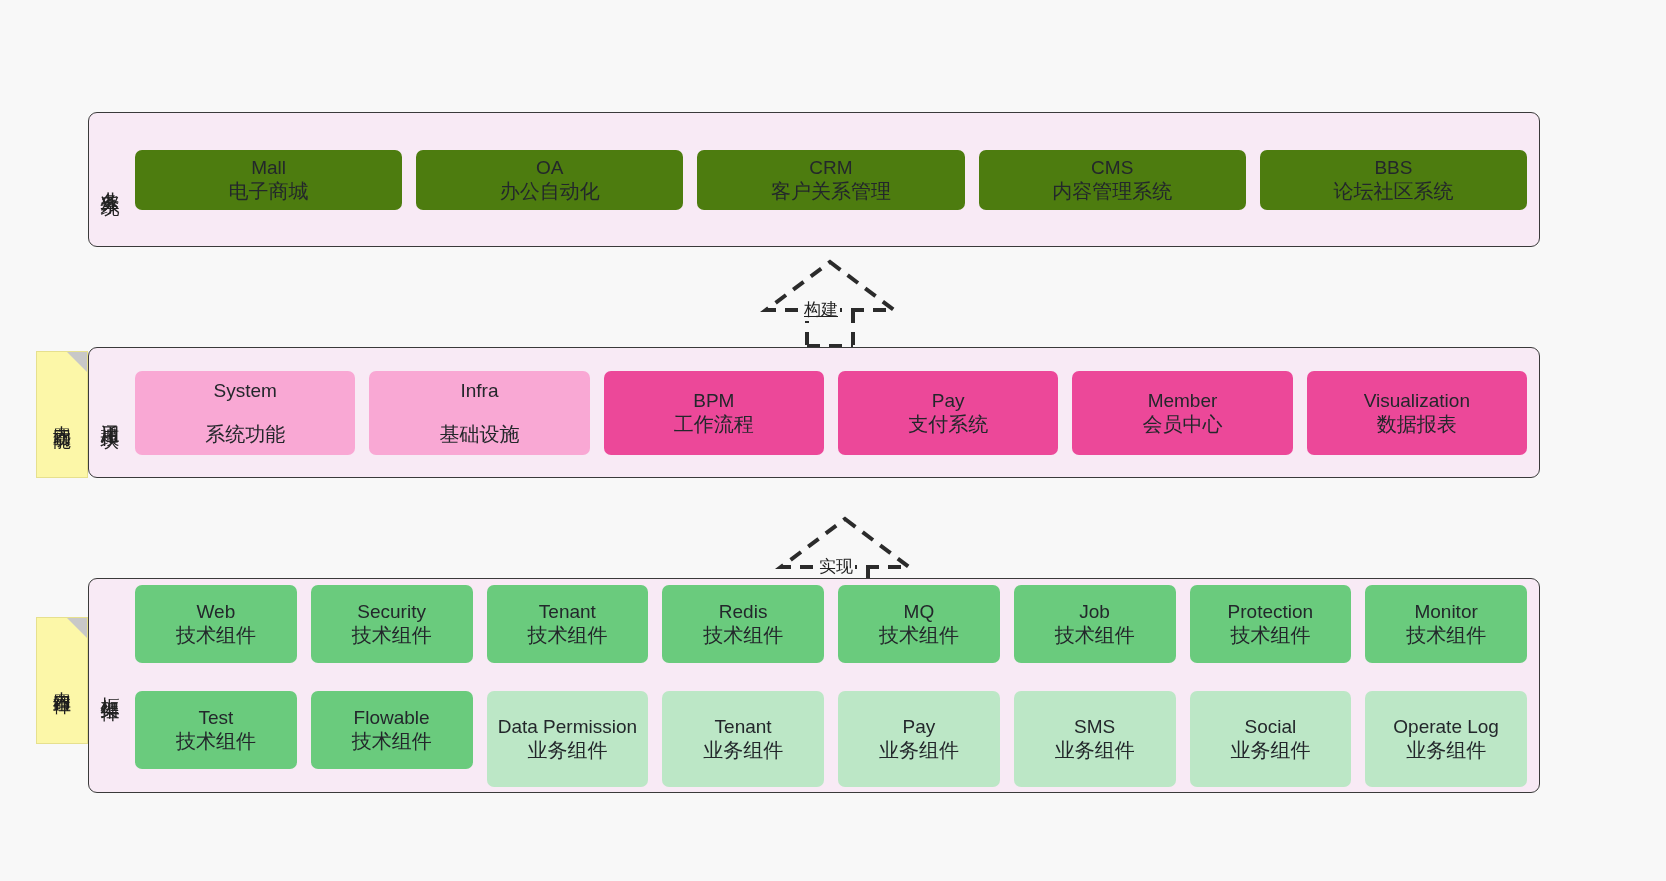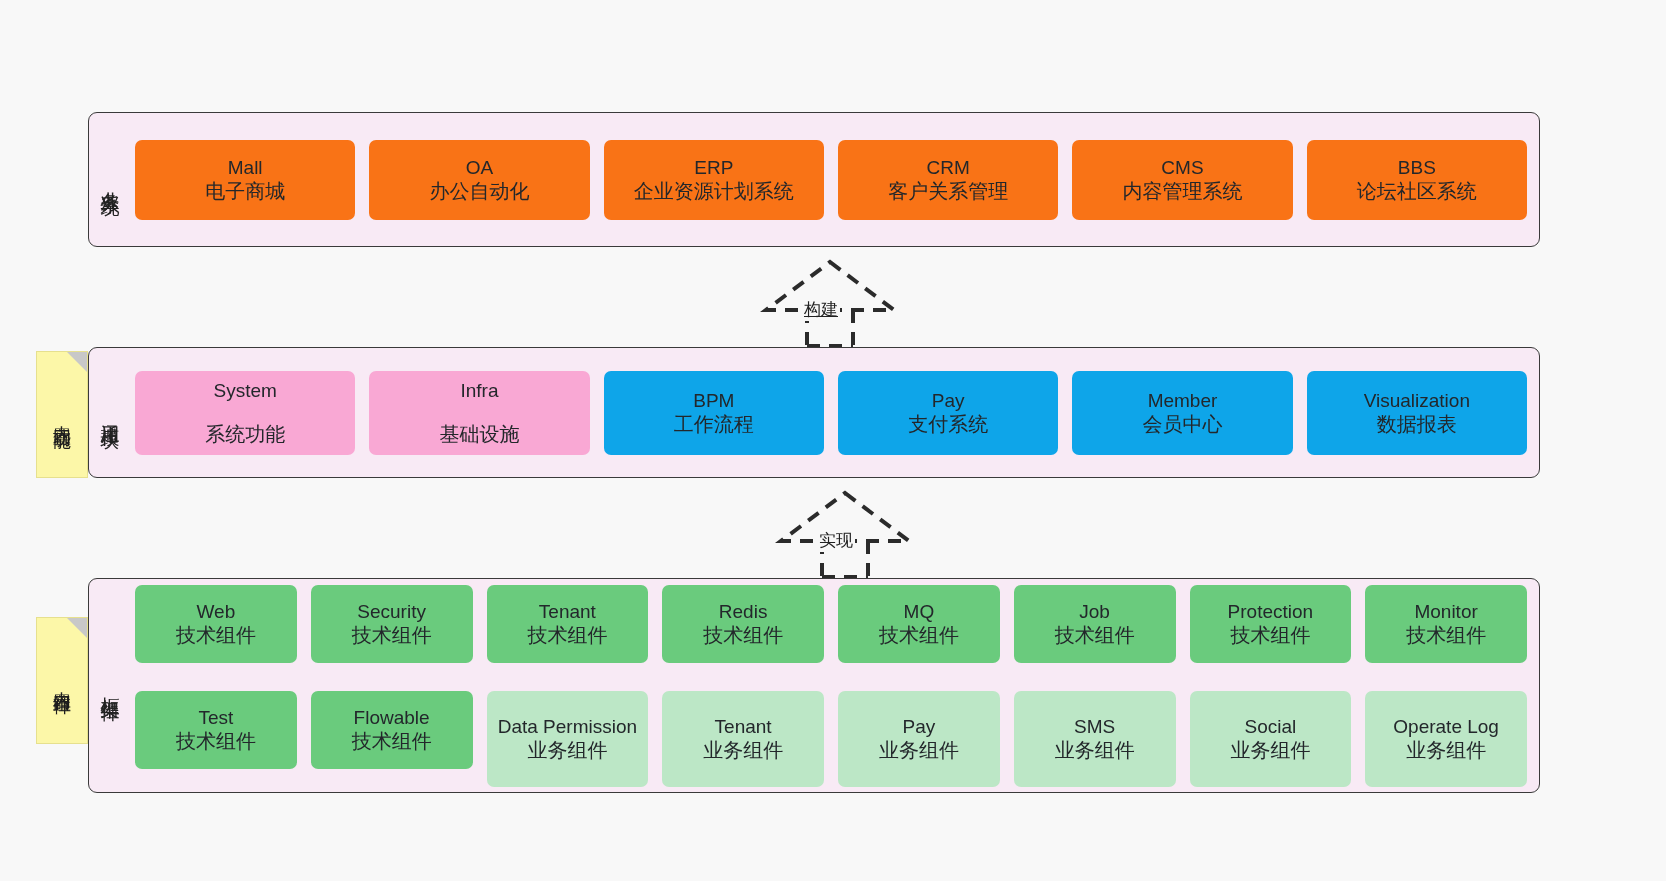--- a/index.html
+++ b/index.html
@@ -67,23 +67,23 @@
     flex-direction: column;
     align-items: center;
     justify-content: center;
     text-align: center;
     color: #23272b;
     line-height: 1.22;
     padding: 6px 4px;
   }
   .node .t1 { font-size: 19px; }
   .node .t2 { font-size: 20px; }
-  .biz   { background: #f97316; height: 80px; }
+  .biz   { background: #4d7c0f; height: 60px; }
   .mod-strong { background: #f9a8d4; height: 84px; gap: 20px; }
-  .mod-soft   { background: #0ea5e9; height: 84px; }
+  .mod-soft   { background: #ec4899; height: 84px; }
   .tech  { background: #6acb7d; height: 78px; }
   .busi  { background: #bce7c6; height: 96px; }
 
   
   .note {
     position: absolute;
     width: 52px;
     background: #fcf7a8;
     border: 1px solid #e6e08e;
     display: flex;
@@ -128,24 +128,20 @@
       <div class="row">
         <div class="node biz">
           <span class="t1">Mall</span>
           <span class="t2">电子商城</span>
         </div>
         <div class="node biz">
           <span class="t1">OA</span>
           <span class="t2">办公自动化</span>
         </div>
         <div class="node biz">
-          <span class="t1">ERP</span>
-          <span class="t2">企业资源计划系统</span>
-        </div>
-        <div class="node biz">
           <span class="t1">CRM</span>
           <span class="t2">客户关系管理</span>
         </div>
         <div class="node biz">
           <span class="t1">CMS</span>
           <span class="t2">内容管理系统</span>
         </div>
         <div class="node biz">
           <span class="t1">BBS</span>
           <span class="t2">论坛社区系统</span>
@@ -195,21 +191,21 @@
           <span class="t2">会员中心</span>
         </div>
         <div class="node mod-soft">
           <span class="t1">Visualization</span>
           <span class="t2">数据报表</span>
         </div>
       </div>
     </div>
   </div>
 
-  <div class="conn" style="left:770px; top:487px; width:150px; height:92px;">
+  <div class="conn" style="left:770px; top:513px; width:150px; height:92px;">
     <svg width="150" height="92" viewBox="0 0 150 92">
       <polygon points="75,6 139,54 11,54" fill="#f8f8f8" stroke="#2b2b2b" stroke-width="4" stroke-dasharray="13,9" stroke-linejoin="miter"></polygon>
       <line x1="52" y1="54" x2="52" y2="92" stroke="#2b2b2b" stroke-width="4" stroke-dasharray="13,9"></line>
       <line x1="98" y1="54" x2="98" y2="92" stroke="#2b2b2b" stroke-width="4" stroke-dasharray="13,9"></line>
       <line x1="52" y1="90" x2="98" y2="90" stroke="#2b2b2b" stroke-width="4" stroke-dasharray="13,9"></line>
     </svg>
     <span class="conn-label" style="left:47px; top:42px;">实现</span>
   </div>
 
   <div class="note" style="left:36px; top:617px; width:52px; height:127px;">

